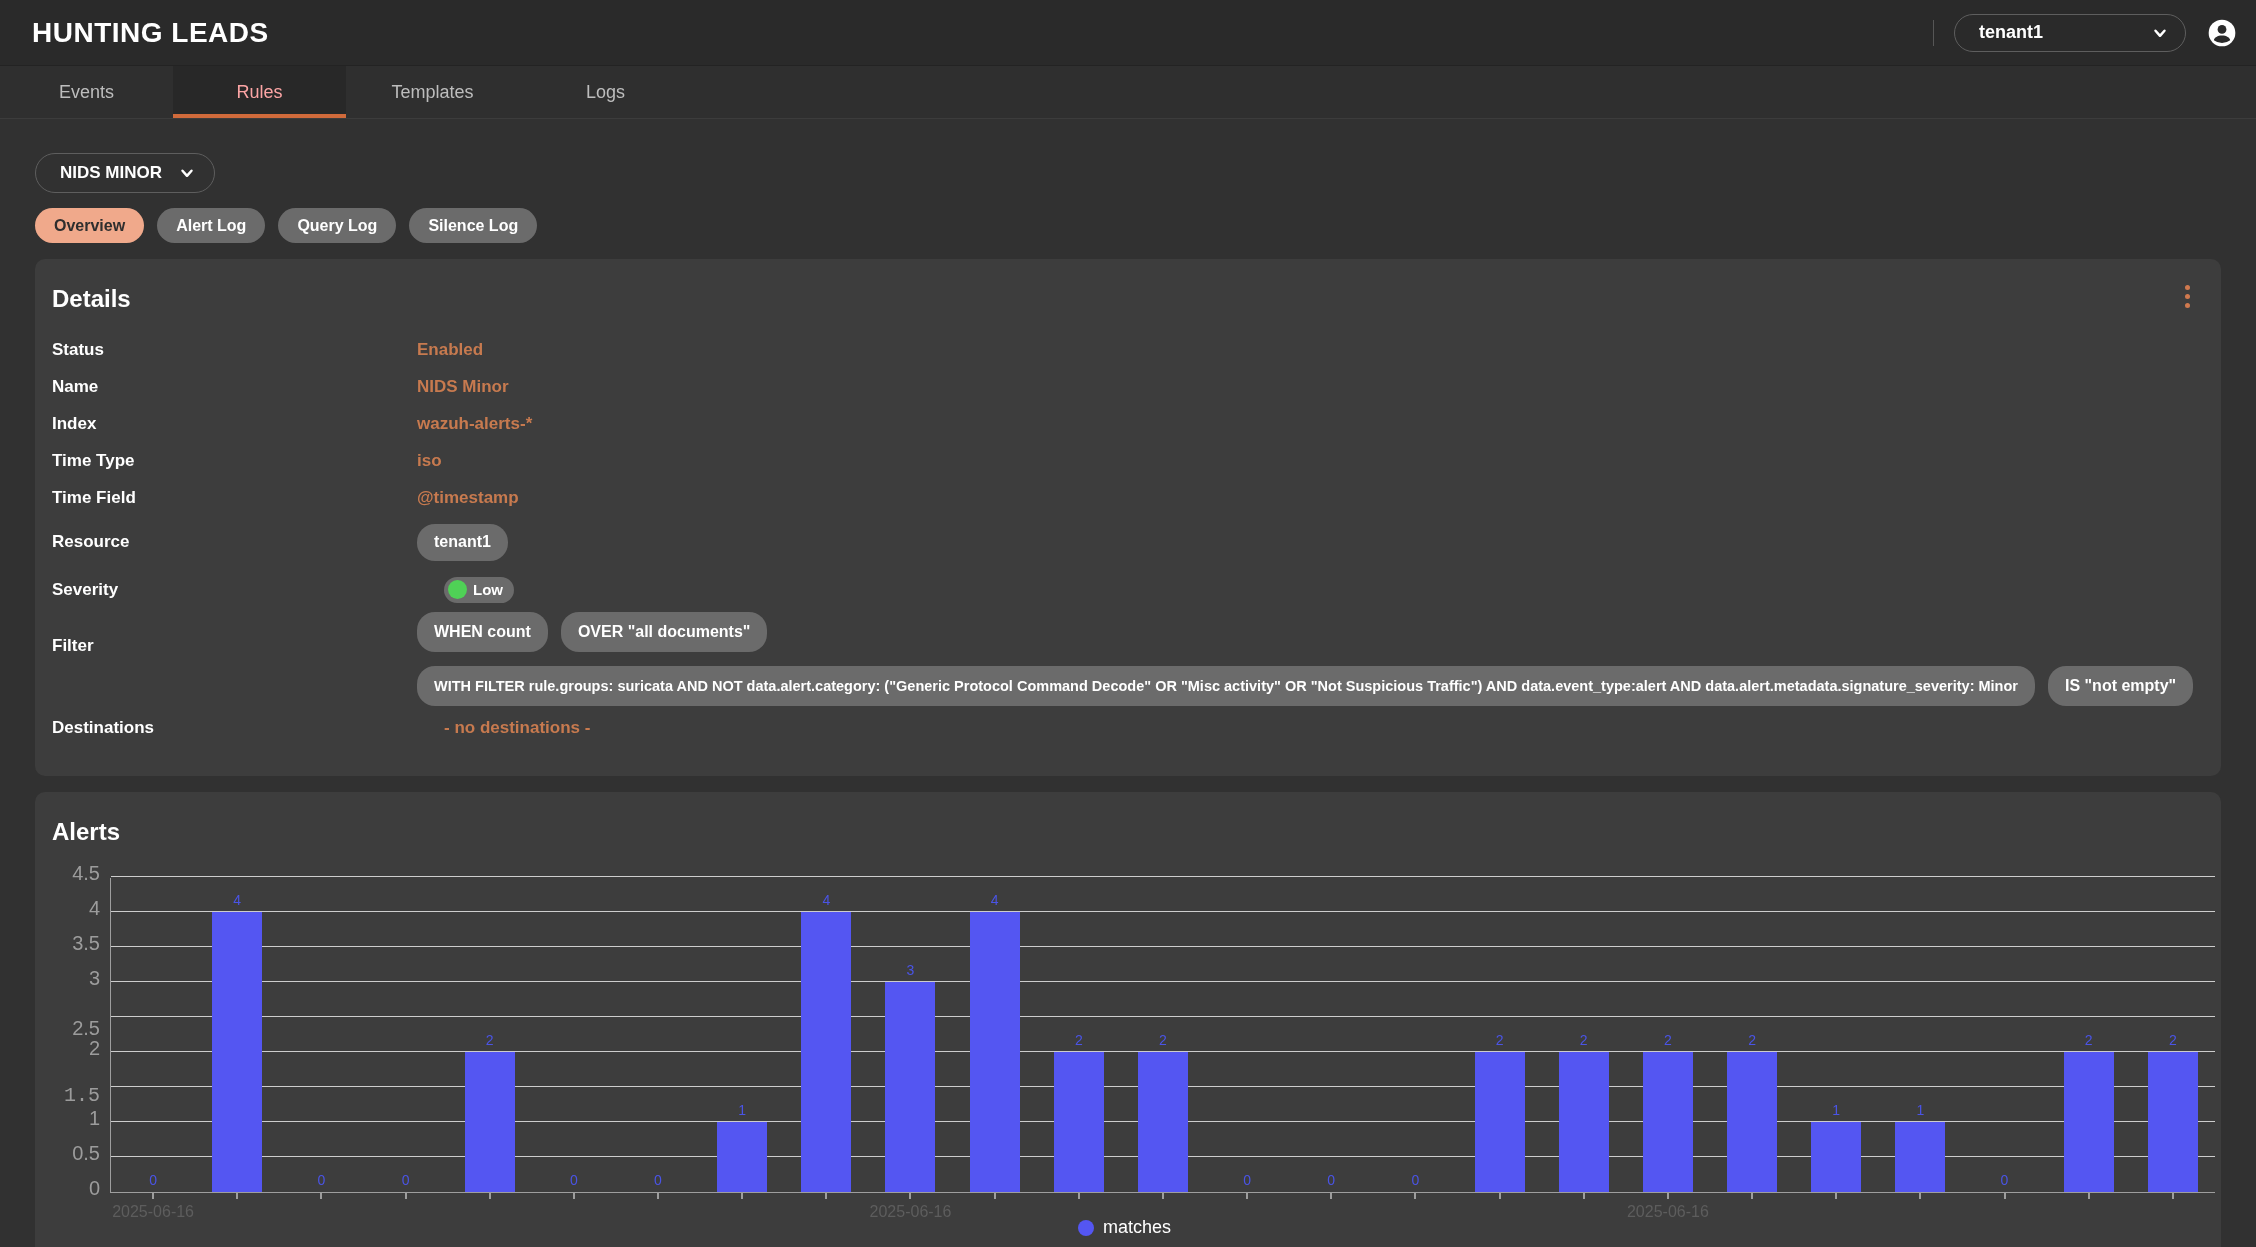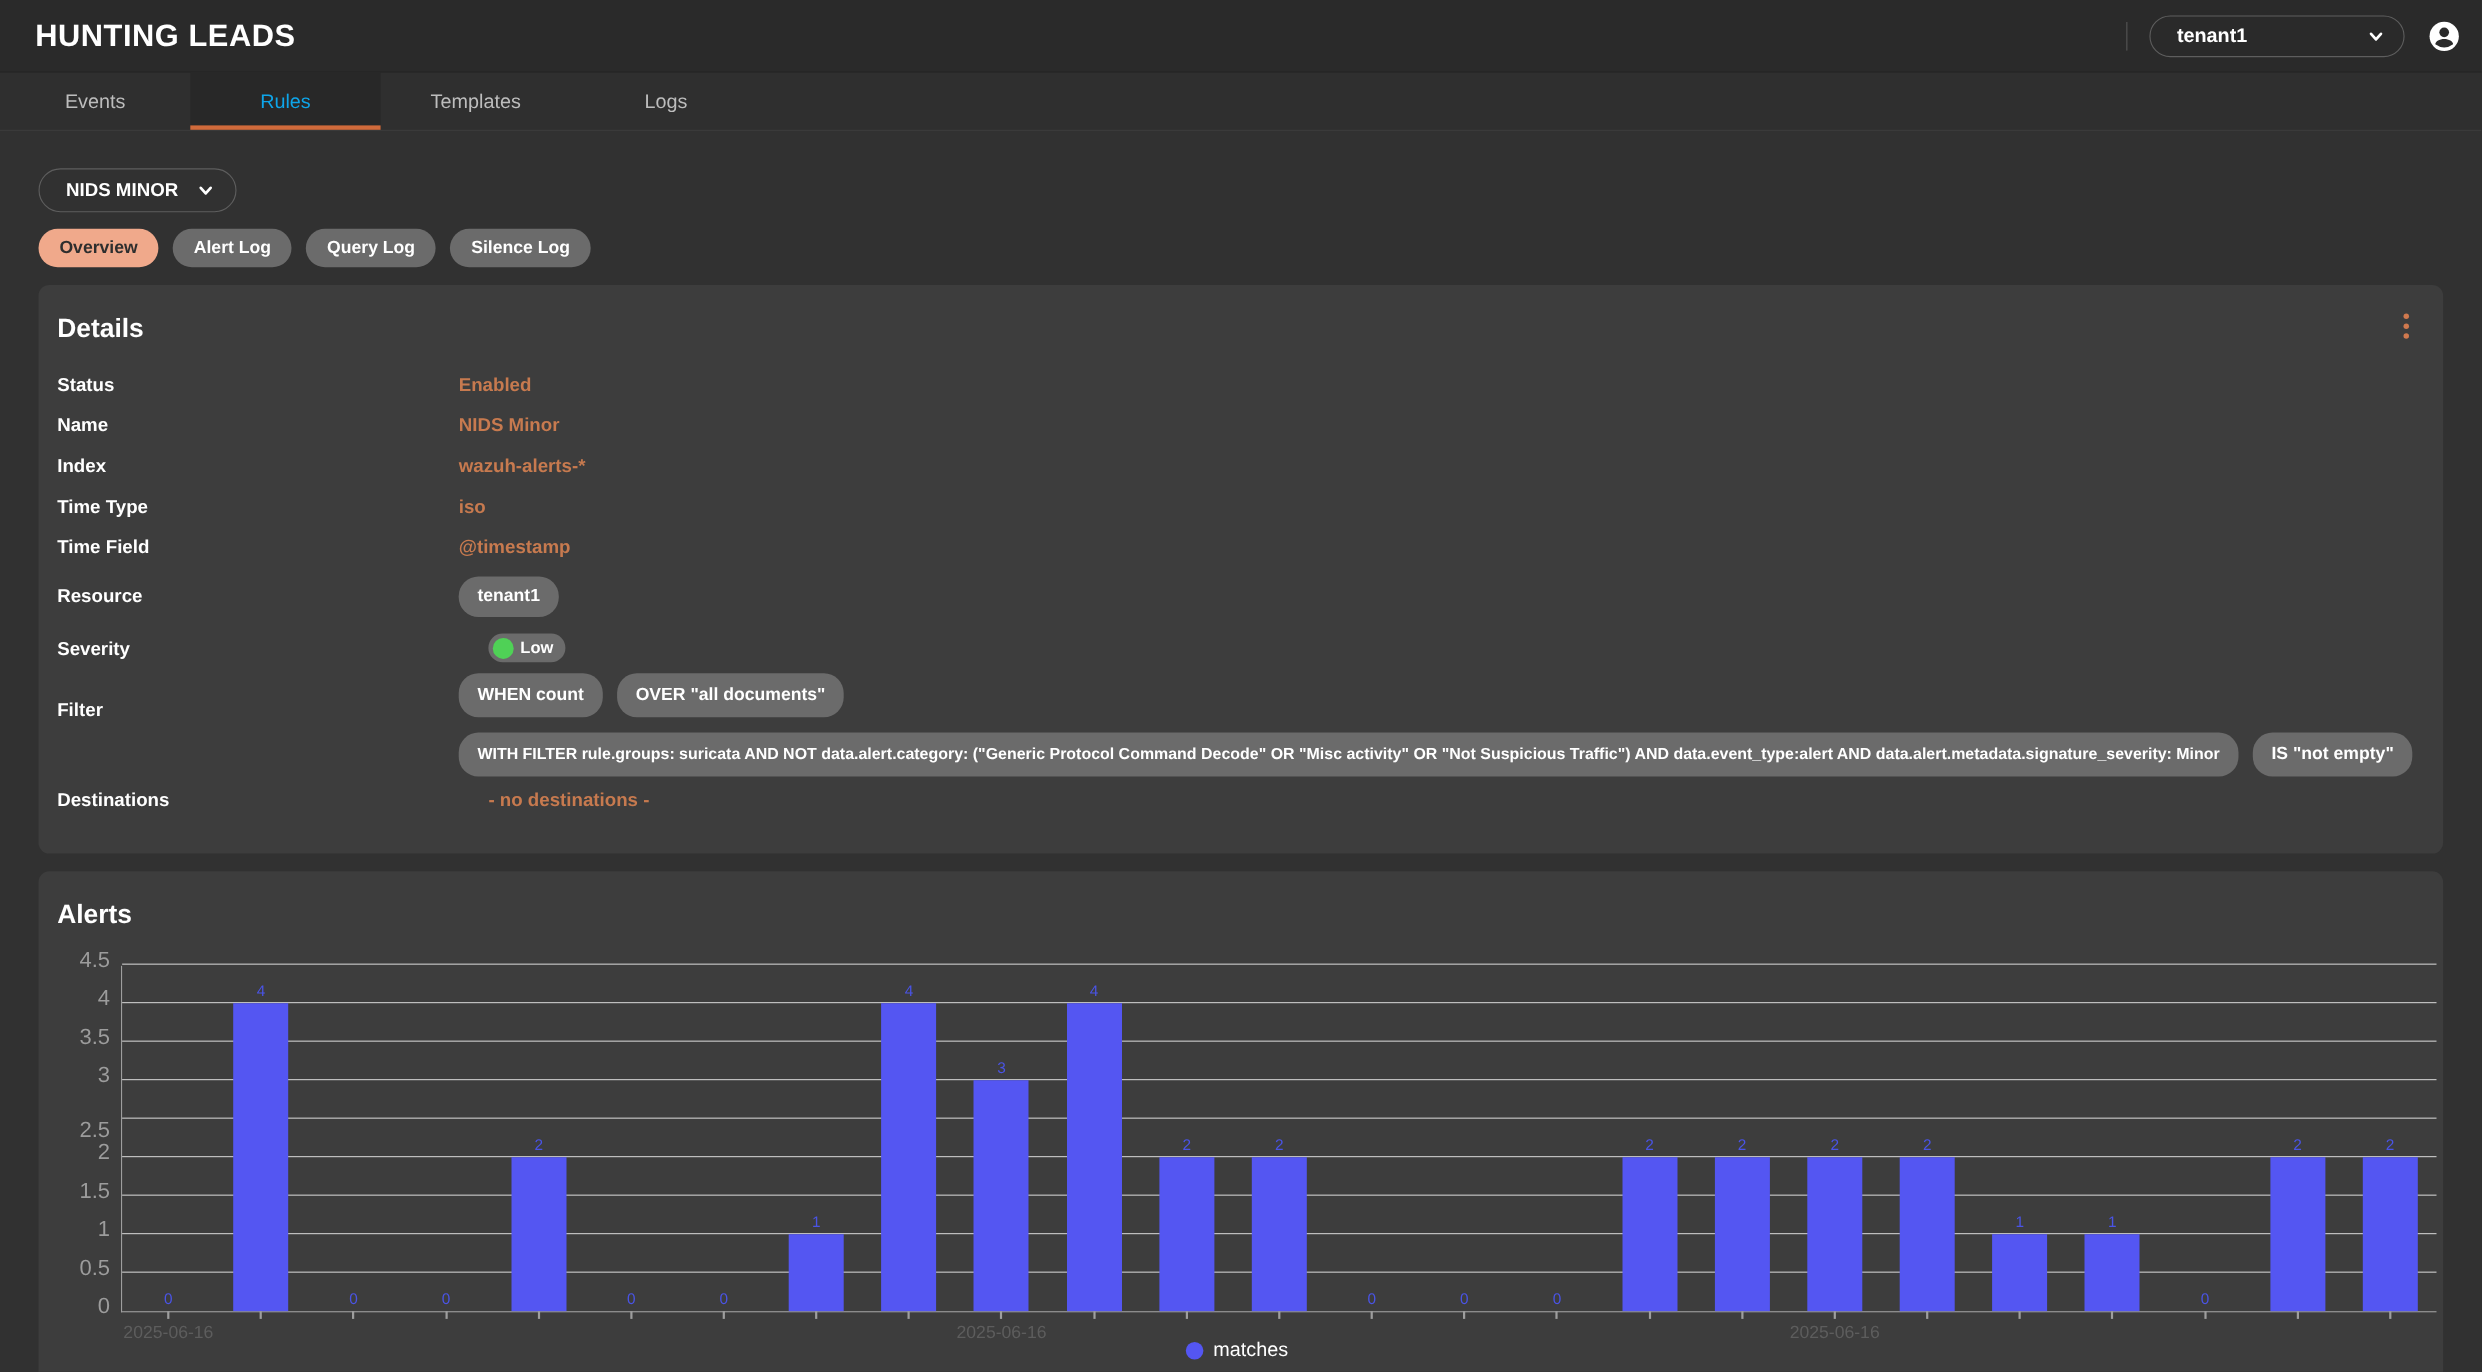--- a/index.html
+++ b/index.html
@@ -15,21 +15,21 @@
   .tenant-pill { display:flex; align-items:center; justify-content:space-between; min-width:232px;
                  height:38px; border:1px solid #5e5e5e; border-radius:19px; padding:0 16px 0 24px;
                  color:#fff; font-size:18px; font-weight:bold; cursor:pointer; }
   .chev { width:18px; height:18px; }
   .avatar { width:32px; height:32px; }
 
   
   .tabbar { height:53px; background:#2f2f2f; display:flex; border-bottom:1px solid #3c3c3c; }
   .tab { width:173px; display:flex; align-items:center; justify-content:center;
          color:#bdbdbd; font-size:18px; position:relative; cursor:pointer; }
-  .tab.active { background:#282828; color:#0ea5e9; }
+  .tab.active { background:#282828; color:#fca5a5; }
   .tab.active::after { content:""; position:absolute; left:0; right:0; bottom:0; height:4px; background:#d06a3b; }
 
   
   .content { padding:34px 35px 0 35px; }
   .rule-pill { display:inline-flex; align-items:center; gap:16px; height:40px;
                border:1px solid #5e5e5e; border-radius:20px; padding:0 18px 0 24px;
                color:#fff; font-size:17px; font-weight:bold; cursor:pointer; }
   .subtabs { margin-top:15px; display:flex; gap:13px; }
   .subtab { height:35px; border-radius:18px; background:#6b6b6b; color:#fff;
             font-size:16px; font-weight:bold; display:flex; align-items:center;
@@ -215,21 +215,21 @@
           <div class="gl" style="bottom: 105px;"></div>
           <div class="gl" style="bottom: 140px;"></div>
           <div class="gl" style="bottom: 175px;"></div>
           <div class="gl" style="bottom: 210px;"></div>
           <div class="gl" style="bottom: 245px;"></div>
           <div class="gl" style="bottom: 280px;"></div>
           <div class="gl" style="bottom: 315px;"></div>
           <div class="yl" style="bottom: -8px;">0</div>
           <div class="yl" style="bottom: 27px;">0.5</div>
           <div class="yl" style="bottom: 62px;">1</div>
-          <div class="yl" style="bottom: 97px;">1.5</div>
+          <div class="yl" style="bottom: 85px; font-family: Liberation Mono, monospace;">1.5</div>
           <div class="yl" style="bottom: 132px;">2</div>
           <div class="yl" style="bottom: 152px;">2.5</div>
           <div class="yl" style="bottom: 202px;">3</div>
           <div class="yl" style="bottom: 237px;">3.5</div>
           <div class="yl" style="bottom: 272px;">4</div>
           <div class="yl" style="bottom: 307px;">4.5</div>
           <div class="slots">
             <div class="slot">
               <div class="vlabel" style="bottom: 4px; color: rgb(74, 84, 230);">0</div>
               <div class="tick"></div>

